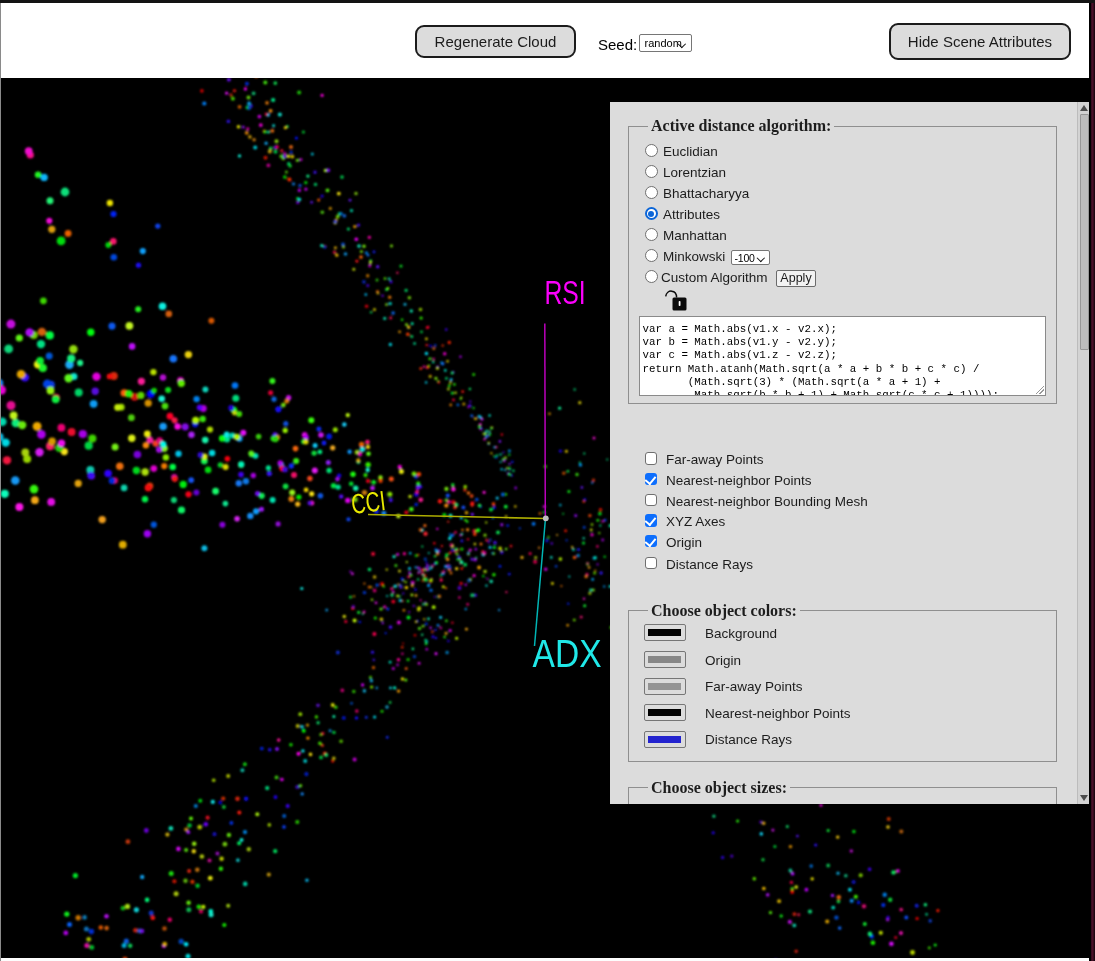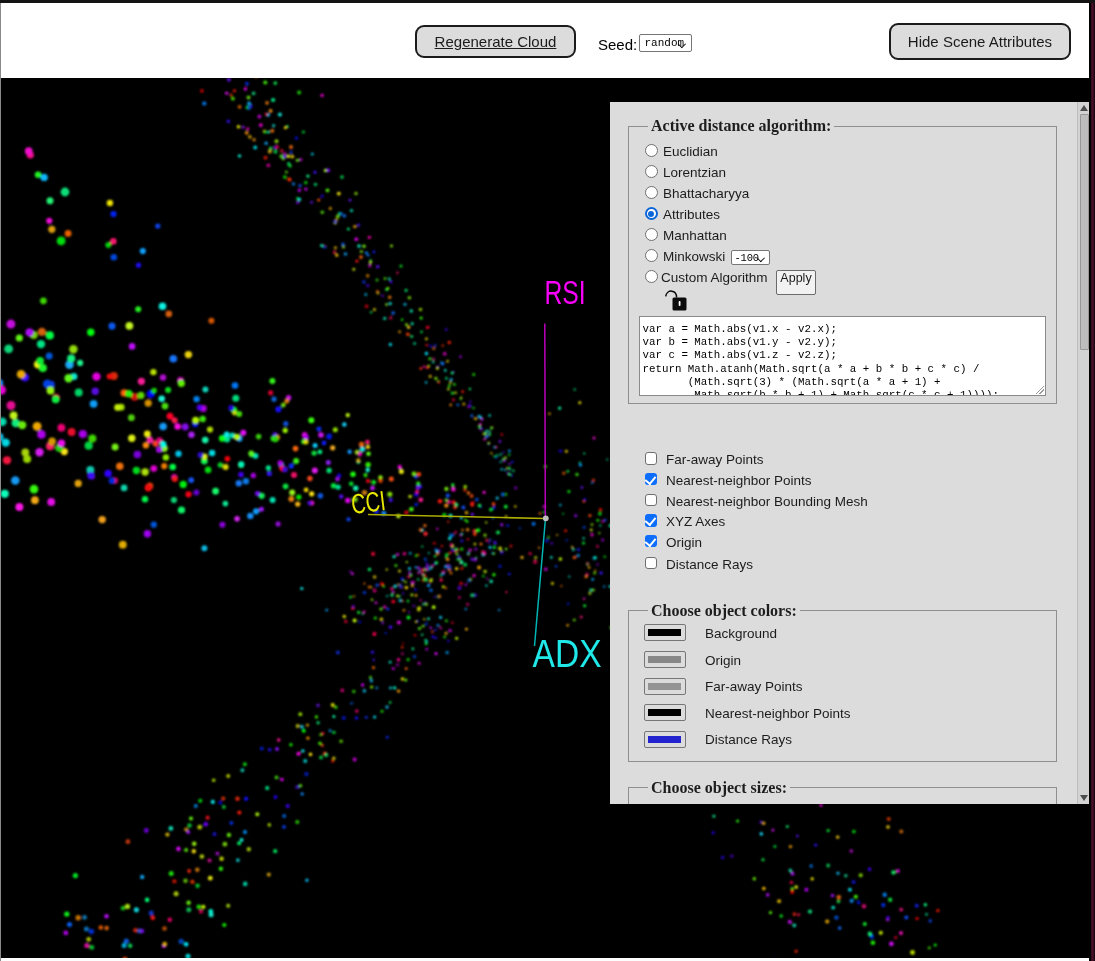--- a/index.html
+++ b/index.html
@@ -13,21 +13,21 @@
 #bottomstrip { left:1px; top:958px; width:1091px; height:3px; background:#fdfdfd; }
 #rightblack { left:1089px; top:3px; width:1.5px; height:958px; background:#000; }
 #rightmaroon { left:1090.5px; top:3px; width:4.5px; height:958px; background:linear-gradient(90deg,#30091c 0%,#4b1129 40%,#2a0918 75%,#0e040a 100%); }
 
 
 #toolbar { left:1px; top:3px; width:1088px; height:75px; background:#fff; }
 .tbtn { position:absolute; background:#dcdcdc; border:2px solid #1b1b1b; border-radius:9px;
   color:#1b1b1b; font-size:15px; display:flex; align-items:center; justify-content:center; }
 #seedlbl { position:absolute; left:597px; top:33px; font-size:15px; color:#000; }
 .sel { position:absolute; background:#fff; border:1px solid #767676; border-radius:2px;
-  color:#000; display:flex; align-items:center;font-family:Liberation Mono, monospace; }
+  color:#000; display:flex; align-items:center; }
 .chev { display:inline-block; width:8px; height:8px; position:absolute; }
 .chev:before { content:""; position:absolute; left:0.5px; top:0; width:4.6px; height:4.6px;
   border-right:1.7px solid #111; border-bottom:1.7px solid #111; transform:rotate(45deg); }
 
 
 #panel { left:610px; top:102px; width:479px; height:702px; background:#dcdcdc; overflow:hidden; }
 fieldset { position:absolute; border:1px solid #8f8f8f; left:18px; width:429px; }
 legend { font-family:"Liberation Serif", serif; font-weight:bold; font-size:16px;
   color:#1d1d1d; padding:0 3px; margin-left:19px; }
 .lbl { position:absolute; font-size:13.5px; line-height:17px; color:#1c1c1c; white-space:nowrap; }
@@ -1394,21 +1394,21 @@
     </g>
 </svg>
 
 <div id="topstrip" class="abs"></div>
 <div id="leftline" class="abs"></div>
 <div id="bottomstrip" class="abs"></div>
 <div id="rightblack" class="abs"></div>
 <div id="rightmaroon" class="abs"></div>
 
 <div id="toolbar" class="abs">
-  <div class="tbtn" style="left:414px; top:21.5px; width:161px; height:33px;text-decoration:underline;">Regenerate Cloud</div>
+  <div class="tbtn" style="left:414px; top:21.5px; width:161px; height:33px;">Regenerate Cloud</div>
   <div id="seedlbl">Seed:</div>
   <div class="sel" style="left:638px; top:31px; width:53px; height:18px; font-size:11px; padding-left:4.5px;">random<span class="chev" style="right:4.5px; top:5.5px;"></span></div>
   <div class="tbtn" style="left:888px; top:19.5px; width:182px; height:37px;">Hide Scene Attributes</div>
 </div>
 
 <div id="panel" class="abs">
 
   <fieldset style="top:15px; height:287px;">
       <legend>Active distance algorithm:</legend>
     </fieldset>
@@ -1420,21 +1420,21 @@
     <div class="lbl" style="left:53px; top:83px;">Bhattacharyya</div>
   <div class="radio on" style="top:105px;"></div>
     <div class="lbl" style="left:53px; top:104px;">Attributes</div>
   <div class="radio" style="top:126px;"></div>
     <div class="lbl" style="left:53px; top:125px;">Manhattan</div>
   <div class="radio" style="top:147px;"></div>
     <div class="lbl" style="left:53px; top:146px;">Minkowski</div>
   <div class="sel" style="left:120.5px; top:148px; width:39px; height:15px; font-size:10.5px; letter-spacing:-0.2px; padding-left:3px;text-align:right;">-100<span class="chev" style="right:3.5px; top:4px;"></span></div>
   <div class="radio" style="top:168px;"></div>
     <div class="lbl" style="left:51px; top:167px;">Custom Algorithm</div>
-  <div class="lbl" style="left:166px; top:167.5px; width:40px; height:25px; background:#f2f2f2; border:1.5px solid #6b6b6b; border-radius:2px; font-size:12.5px; text-align:center; line-height:14px;">Apply</div>
+  <div class="lbl" style="left:166px; top:167.5px; width:40px; height:17px; background:#f2f2f2; border:1.5px solid #6b6b6b; border-radius:2px; font-size:12.5px; text-align:center; line-height:14px;">Apply</div>
   <svg style="position:absolute; left:52px; top:185px;" width="28" height="26" viewBox="0 0 28 26">
     <rect x="10.5" y="10.5" width="14" height="13" rx="1.5" fill="#0b0b0b"></rect>
     <rect x="16.7" y="14" width="1.8" height="5" rx="0.8" fill="#fff"></rect>
     <path d="M 14.6,10.5 C 14.6,2.4 4.9,2.0 3.7,9.4" fill="none" stroke="#0b0b0b" stroke-width="1.5"></path>
   </svg>
   <div id="ta">var a = Math.abs(v1.x - v2.x);
 var b = Math.abs(v1.y - v2.y);
 var c = Math.abs(v1.z - v2.z);
 return Math.atanh(Math.sqrt(a * a + b * b + c * c) /
        (Math.sqrt(3) * (Math.sqrt(a * a + 1) +

